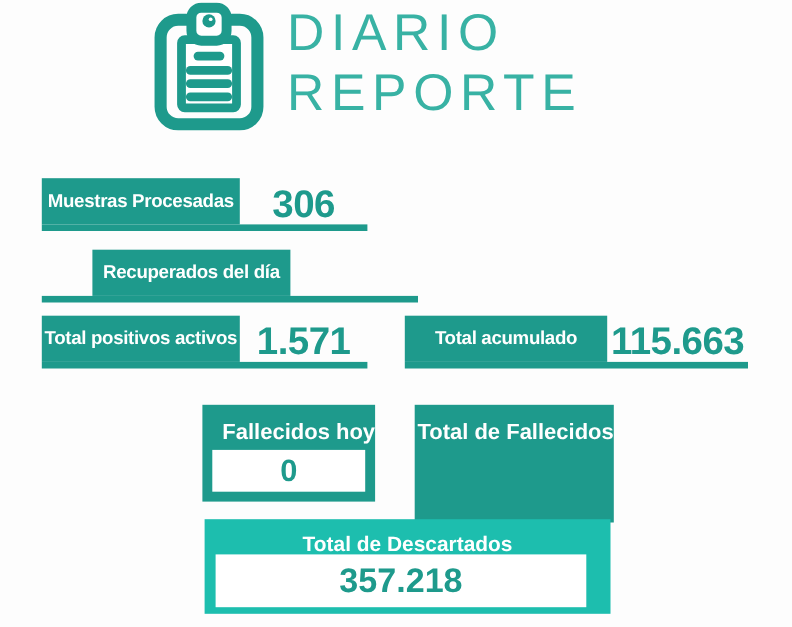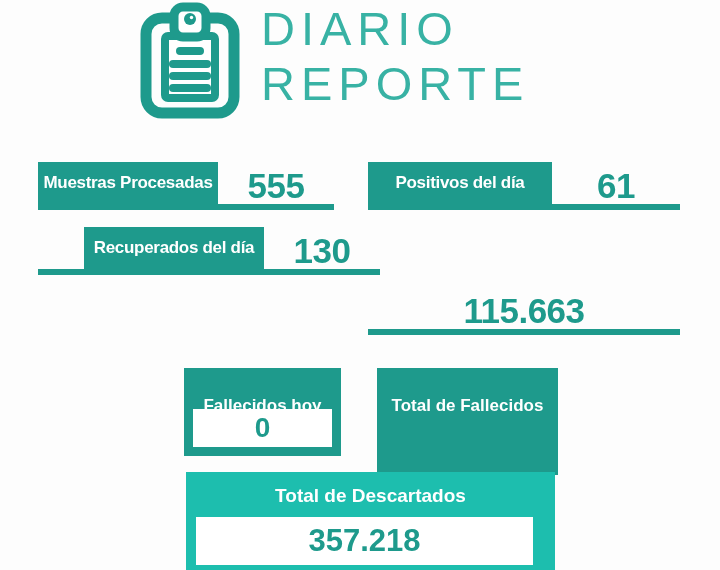--- a/index.html
+++ b/index.html
@@ -36,32 +36,32 @@
     display:flex;align-items:flex-end;justify-content:center;
     line-height:30px;padding-bottom:3px;white-space:nowrap;
   }
   .col-l{left:38px;width:296px;}  .col-l .lab{width:180px;text-align:center;}
   .col-r{left:368px;width:312px;} .col-r .lab{width:184px;}
   .r1{top:162px;} .r2{top:227px;padding-left:46px;} .r3{top:287px;}
 
   
   .dbox{position:absolute;background:var(--teal);}
   .dbox .dlab{
-    color:var(--white);font-weight:700;font-size:17px;
-    text-align:center;padding-top:28px;white-space:nowrap;
+    color:var(--white);font-weight:700;font-size:20px;
+    text-align:right;padding-top:14px;white-space:nowrap;
   }
   .dbox .dval{
     position:absolute;left:9px;right:9px;bottom:9px;height:38px;
     background:var(--white);color:var(--teal);font-weight:700;font-size:28px;
     display:flex;align-items:center;justify-content:center;
   }
   .dbox-a{left:184px;top:368px;width:157px;height:88px;}
   .dbox-b{left:377px;top:368px;width:181px;height:107px;}
 
-  .dbox-wide{position:absolute;left:186px;top:472px;width:369px;height:99px;background:var(--teal-bright);}
+  .dbox-wide{position:absolute;left:186px;top:472px;width:369px;height:86px;background:var(--teal-bright);}
   .dbox-wide .dlab{
     color:var(--white);font-weight:700;font-size:19px;
     text-align:center;padding-top:13px;white-space:nowrap;
   }
   .dbox-wide .dval{
     position:absolute;left:10px;right:22px;bottom:6px;height:48px;
     background:var(--white);color:var(--teal);font-weight:700;font-size:31px;
     display:flex;align-items:center;justify-content:center;
   }
 </style>
@@ -83,31 +83,31 @@
       <circle cx="53.5" cy="15.5" r="1.7" fill="#ffffff"></circle>
     </svg>
   </div>
   <div class="hdr-title">
     <div>DIARIO</div>
     <div>REPORTE</div>
   </div>
 
   <div class="stat col-l r1">
     <div class="lab">Muestras Procesadas</div>
-    <div class="val">555</div>
-  </div>
-  <div class="stat col-r r1">
-    <div class="lab">Positivos del día</div>
-    <div class="val">61</div>
+    <div class="val">306</div>
   </div>
   <div class="stat col-l r2">
     <div class="lab">Recuperados del día</div>
-    <div class="val">130</div>
+  </div>
+  <div class="stat col-l r3">
+    <div class="lab">Total positivos activos</div>
+    <div class="val">1.571</div>
   </div>
   <div class="stat col-r r3">
+    <div class="lab">Total acumulado</div>
     <div class="val">115.663</div>
   </div>
 
   <div class="dbox dbox-a">
     <div class="dlab">Fallecidos hoy</div>
     <div class="dval">0</div>
   </div>
   <div class="dbox dbox-b">
     <div class="dlab">Total de Fallecidos</div>
   </div>

